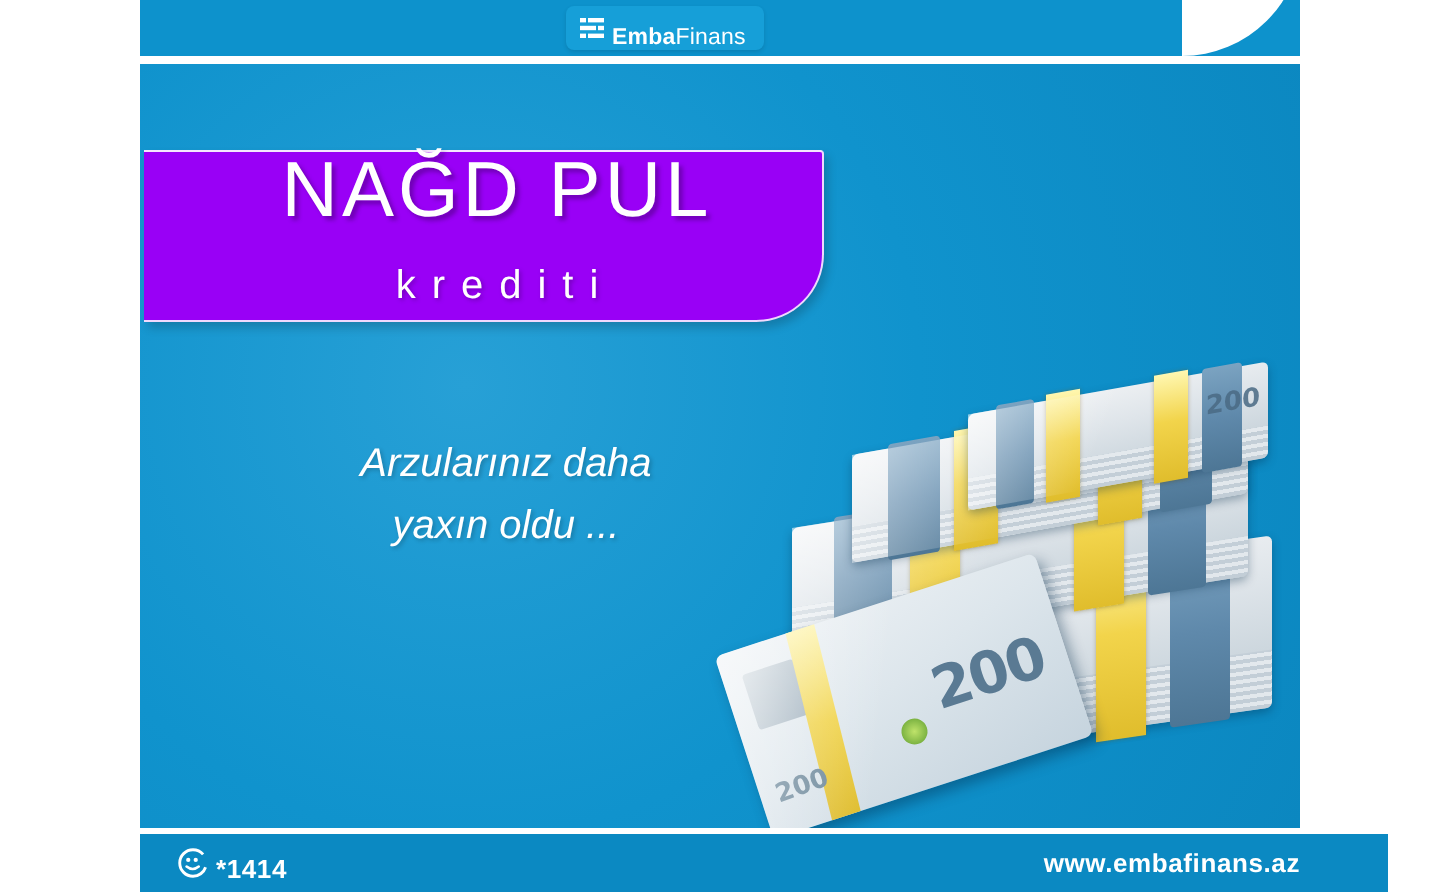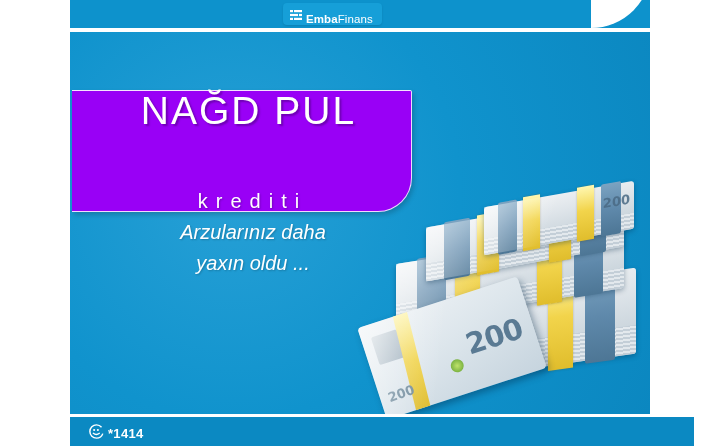--- a/index.html
+++ b/index.html
@@ -38,29 +38,29 @@
   
   .body-blue{
     position:absolute;left:70px;top:32px;width:580px;height:382px;
     background:#1093cd;
     background-image:radial-gradient(circle at 28% 42%, #27a0d6 0%, #1093cd 48%, #0b87c0 100%);
     overflow:hidden;
   }
 
   
   .purple-banner{
-    position:absolute;left:2px;top:43px;width:340px;height:122px;
+    position:absolute;left:2px;top:43px;width:340px;height:86px;
     background:#9900f6;
     border:1.5px solid rgba(255,255,255,.85);
     border-left:none;border-top-color:rgba(255,255,255,.9);
     border-top-right-radius:2px;
     border-bottom-right-radius:34px;
     box-sizing:border-box;
     box-shadow:2px 3px 5px rgba(0,0,0,.18);
-    display:flex;flex-direction:column;align-items:center;justify-content:space-between;margin-top:15px;
+    display:flex;flex-direction:column;align-items:center;justify-content:flex-start;
   }
   .headline{
     font-size:39px;color:#ffffff;letter-spacing:2px;line-height:1;font-weight:normal;
     text-shadow:2px 2px 2px rgba(60,0,100,.45);
     padding-left:14px;
   }
   .subhead{
     font-size:20px;color:#ffffff;letter-spacing:8px;line-height:1;font-weight:normal;
     margin-top:18px;padding-left:22px;
     text-shadow:1px 1px 2px rgba(60,0,100,.4);
@@ -267,15 +267,16 @@
       <span>
         <svg width="17" height="17" viewBox="0 0 20 20" aria-hidden="true">
           <path d="M10 2.2 A7.8 7.8 0 1 0 10 17.8 A7.8 7.8 0 1 0 10 2.2" fill="none" stroke="#ffffff" stroke-width="1.7" stroke-dasharray="34 8"></path>
           <circle cx="7.2" cy="8.2" r="1.25" fill="#ffffff"></circle>
           <circle cx="11.6" cy="8.2" r="1.25" fill="#ffffff"></circle>
           <path d="M6.2 12.1 q3.6 2.9 7.2 0" fill="none" stroke="#ffffff" stroke-width="1.5" stroke-linecap="round"></path>
         </svg>
       </span>
       <span class="cc-num">*1414</span>
     </div>
+    <span class="site">www.embafinans.az</span>
   </div>
 
 </div>
 
 </body></html>

